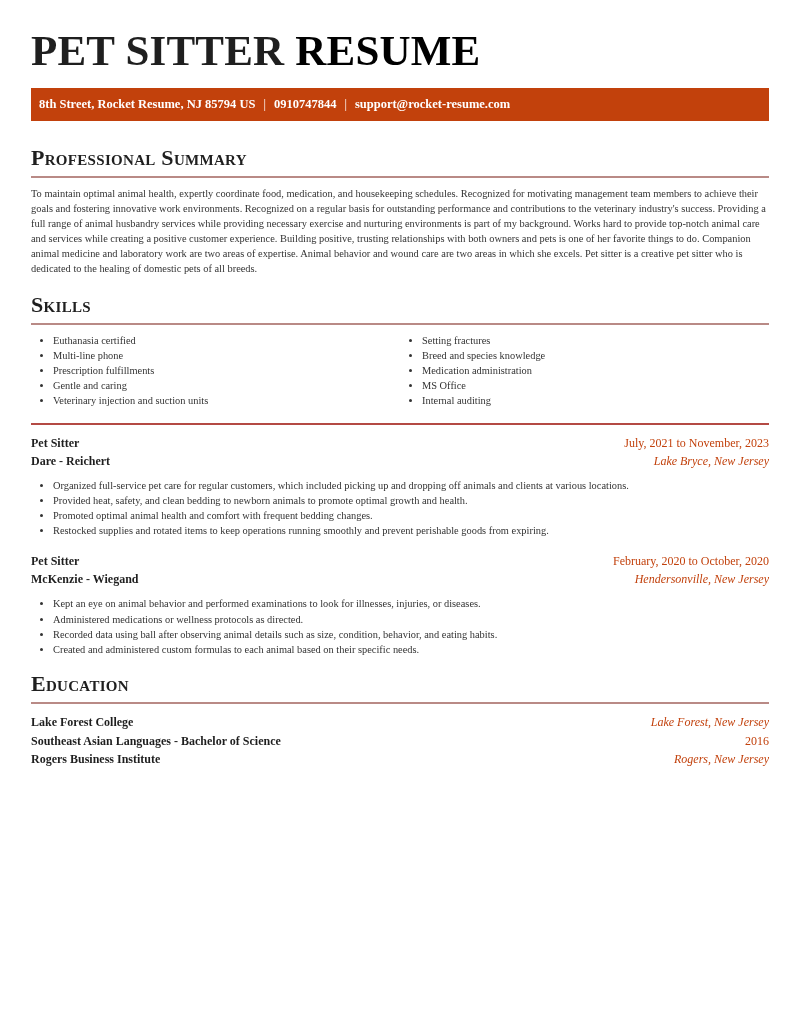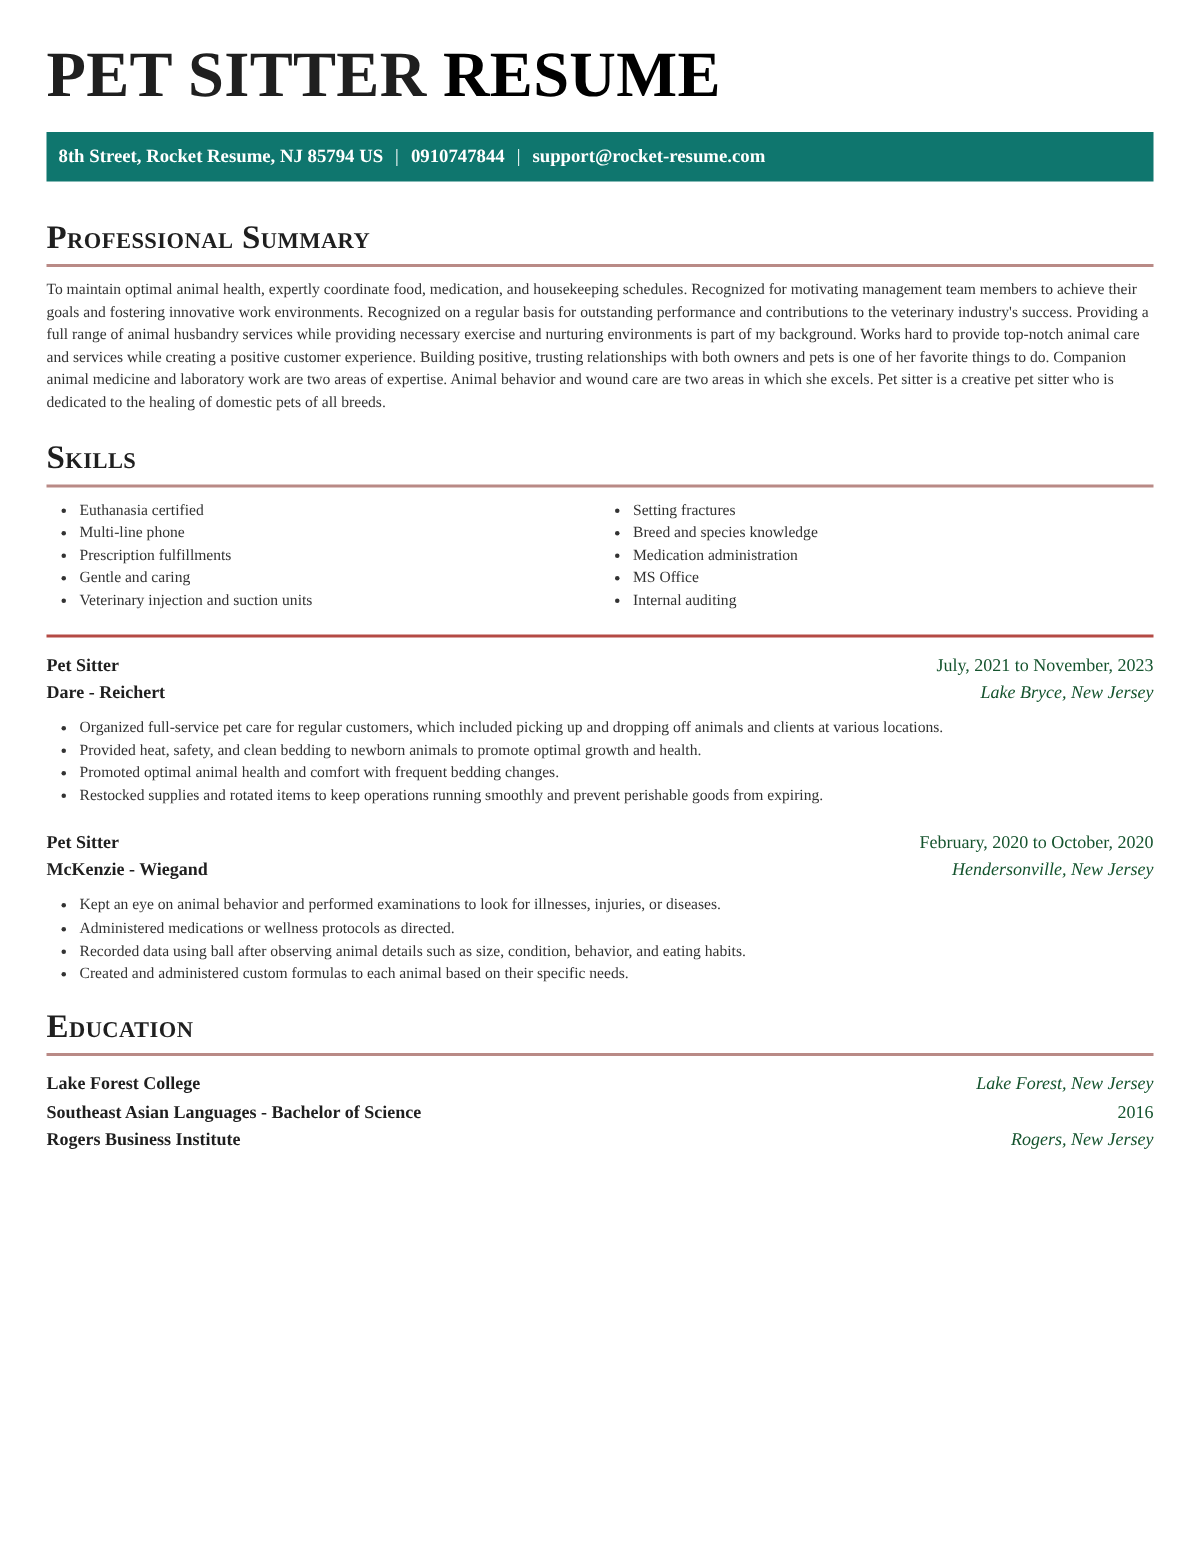--- a/index.html
+++ b/index.html
@@ -1,32 +1,32 @@
 <!DOCTYPE html>
 <html><head>
 <meta charset="utf-8">
 <style>
   html, body { margin: 0; padding: 0; background: #ffffff; }
   body { width: 800px; height: 1035px; overflow: hidden; font-family: "Liberation Serif", "DejaVu Serif", serif; color: #222; }
   .page { position: relative; padding: 0 31px; }
   .title { margin: 0; padding-top: 27px; font-size: 43px; font-weight: bold; letter-spacing: 0.2px; line-height: 48px; color: #1f1f1f; }
   .title .accent { color: #000000; }
-  .contact-bar { margin-top: 13px; background: #0f766e; color: #fff; height: 33px; display: flex; align-items: center; padding-left: 8px; font-size: 12.5px; font-weight: bold; }
+  .contact-bar { margin-top: 13px; background: #c2410c; color: #fff; height: 33px; display: flex; align-items: center; padding-left: 8px; font-size: 12.5px; font-weight: bold; }
   .contact-bar .sep { margin: 0 8px; font-weight: normal; }
   .section-title { margin: 0; font-size: 22px; font-weight: bold; font-variant: small-caps; letter-spacing: 0.3px; color: #1f1f1f; line-height: 26px; font-family: Liberation Serif, serif; }
   .rule { height: 2px; background: #b98a86; margin-top: 5px; }
   .rule.red { background: #b44a44; }
   .summary { margin-top: 8px; font-size: 10.4px; line-height: 15.1px; color: #333; }
   .skills { display: flex; margin-top: 8px; }
   .skills ul { flex: 1; margin: 0; padding-left: 22px; list-style: disc; }
   .skills li, .bullets li { font-size: 10.4px; line-height: 15.1px; color: #333; }
   .bullets { margin: 8px 0 0 0; padding-left: 22px; list-style: disc; }
   .entry-row { display: flex; justify-content: space-between; font-size: 12px; line-height: 18px; }
   .entry-row .left { font-weight: bold; color: #1f1f1f; }
-  .entry-row .right { color: #14532d; }
+  .entry-row .right { color: #c2410c; }
   .entry-row .right.italic { font-style: italic; }
 </style>
 </head>
 <body>
 
 <div class="page">
   <h1 class="title"><span>PET SITTER</span> <span class="accent">RESUME</span></h1>
 
   <div class="contact-bar">
     <span>8th Street, Rocket Resume, NJ 85794 US</span>

